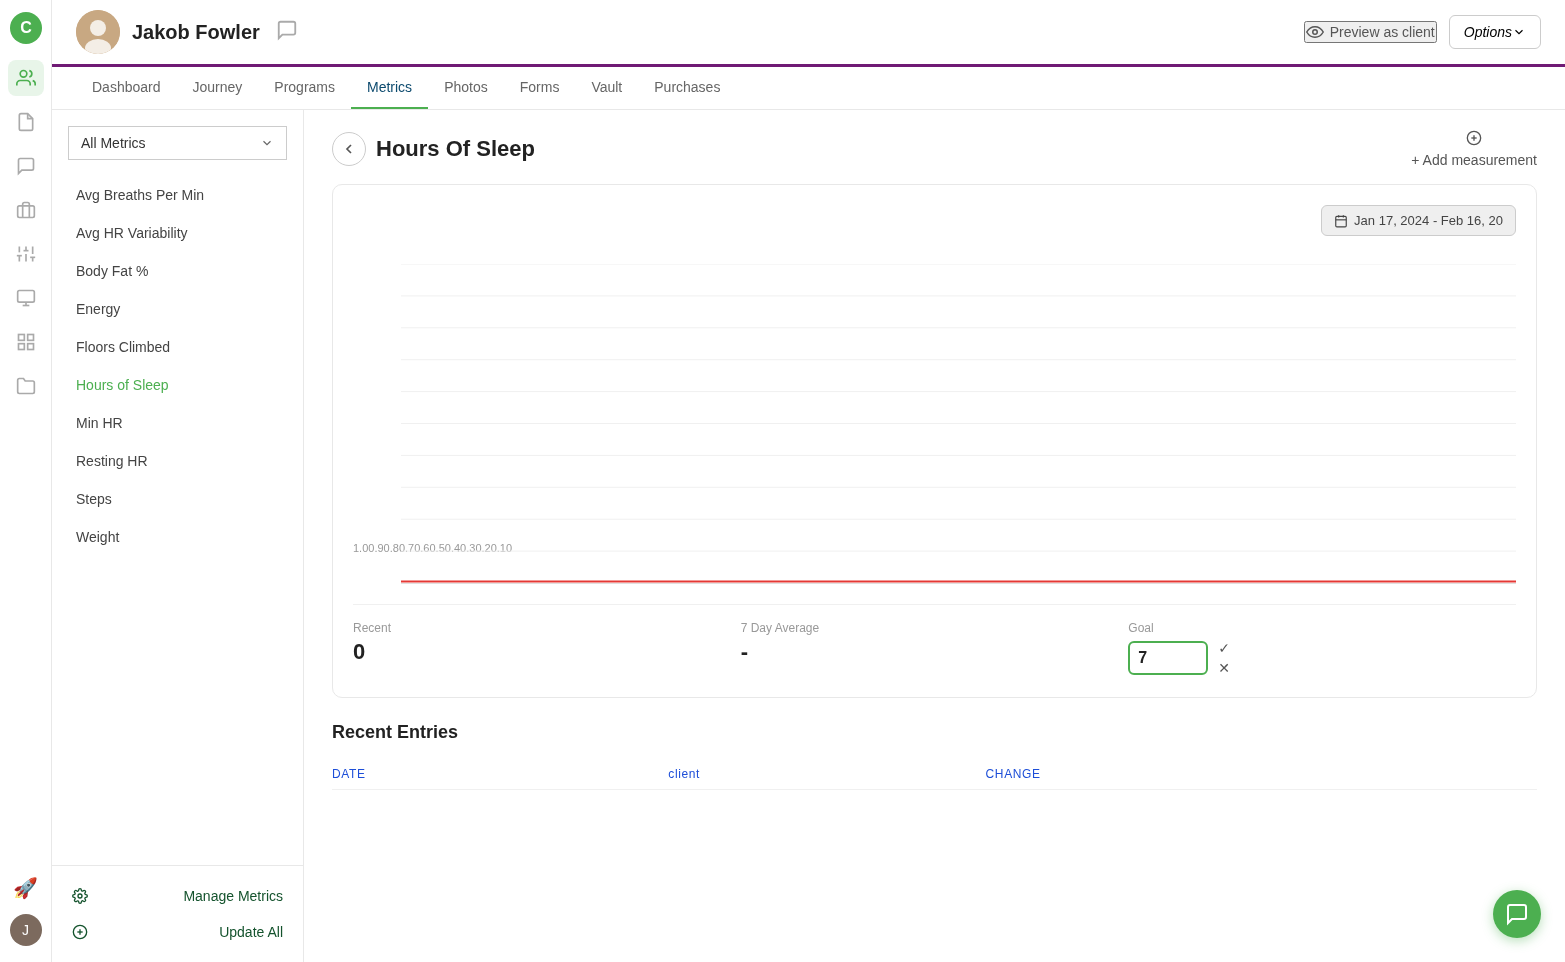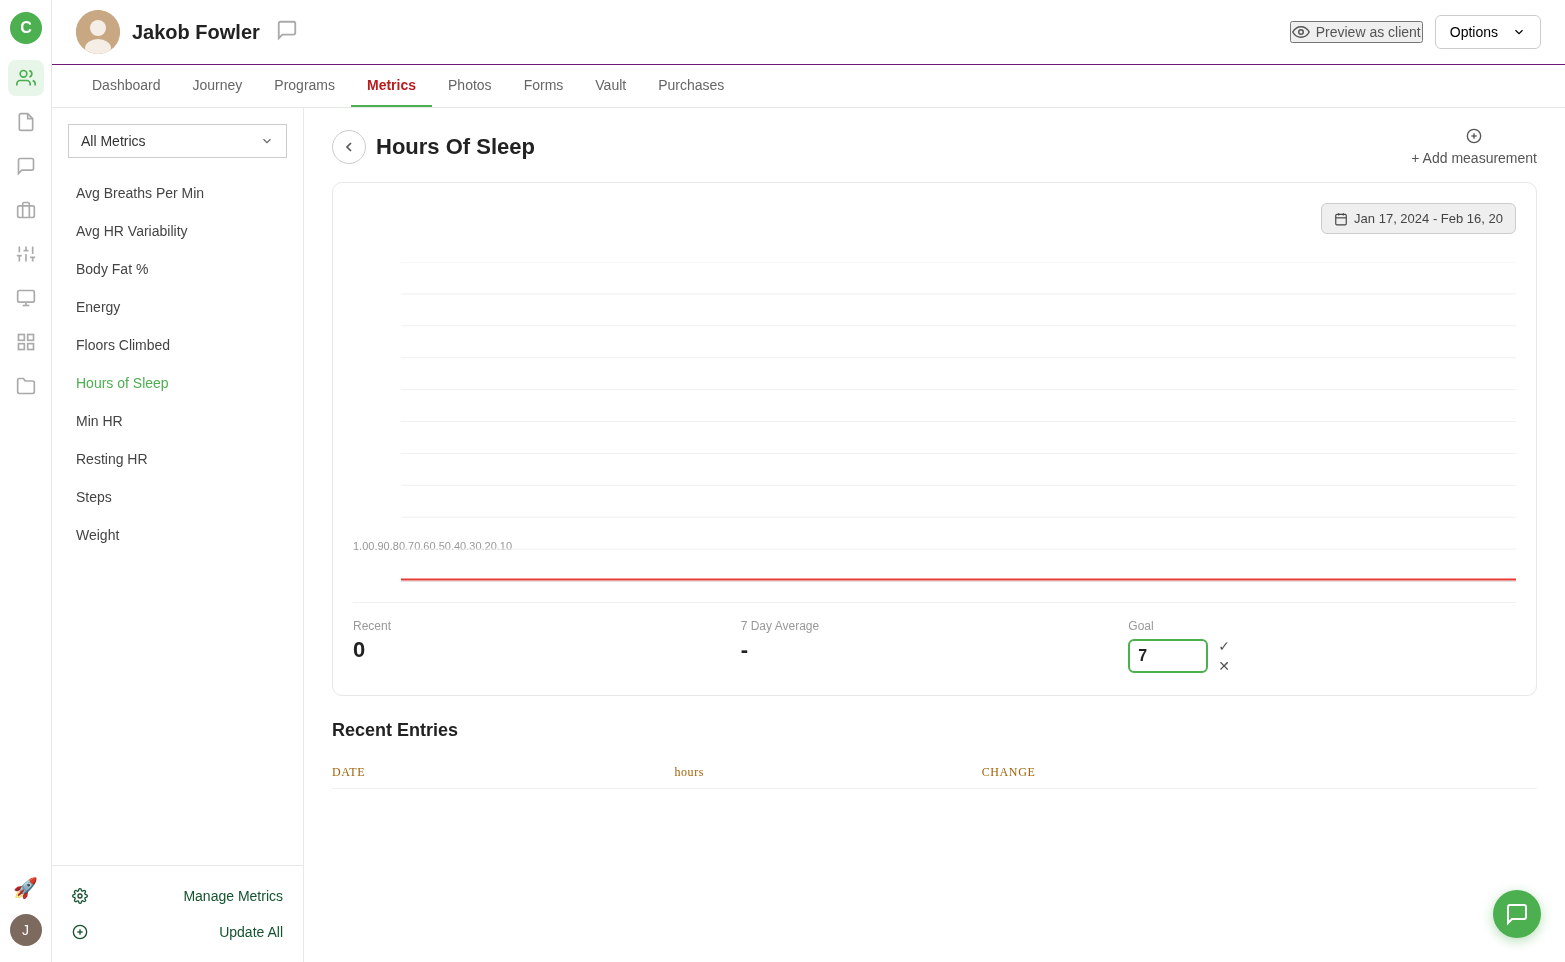--- a/index.html
+++ b/index.html
@@ -31,35 +31,35 @@
     .sidebar-icon-btn.active { background: #e8f5e9; color: #4caf50; }
     .sidebar-bottom { margin-top: auto; padding-bottom: 16px; display: flex; flex-direction: column; align-items: center; gap: 8px; }
     .avatar-small { width: 32px; height: 32px; border-radius: 50%; background: #ccc; overflow: hidden; display: flex; align-items: center; justify-content: center; font-size: 14px; color: #fff; background: #7c6a5e; }
 
     
     .main-content { flex: 1; display: flex; flex-direction: column; overflow: hidden; }
 
     
     .top-header {
       display: flex; align-items: center; padding: 10px 24px;
-      border-bottom: 1px solid #701a75;
+      border-bottom: 3px solid #701a75;
       gap: 12px;
       min-height: 64px;
     }
     .user-avatar { width: 44px; height: 44px; border-radius: 50%; background: #c8a882; display: flex; align-items: center; justify-content: center; overflow: hidden; }
     .user-name { font-size: 20px; font-weight: 600; color: #222; }
     .chat-icon { color: #aaa; cursor: pointer; margin-left: 4px; }
     .header-right { margin-left: auto; display: flex; align-items: center; gap: 12px; }
     .preview-btn { display: flex; align-items: center; gap: 6px; color: #555; font-size: 14px; cursor: pointer; }
-    .options-btn { border: 1px solid #ccc; border-radius: 6px; padding: 8px 14px; font-size: 14px; cursor: pointer; background: #fff; display: flex; align-items: center; gap: 14px; }
+    .options-btn { border: 1px solid #ccc; border-radius: 6px; padding: 8px 14px; font-size: 14px; cursor: pointer; background: #fff; display: flex; align-items: center; gap: 0; font-style: italic; }
 
     
     .nav-tabs { display: flex; gap: 0; padding: 0 24px; border-bottom: 1px solid #e8e8e8; }
     .nav-tab { padding: 12px 16px; font-size: 14px; color: #666; cursor: pointer; border-bottom: 2px solid transparent; text-decoration: none; }
-    .nav-tab.active { color: #b91c1c; border-bottom-color: #4caf50; font-weight: 700; }
+    .nav-tab.active { color: #0c4a6e; border-bottom-color: #4caf50; font-weight: 400; }
 
     
     .content-area { display: flex; flex: 1; overflow: hidden; }
 
     
     .metrics-sidebar {
       width: 252px;
       border-right: 1px solid #e8e8e8;
       display: flex;
       flex-direction: column;
@@ -107,21 +107,21 @@
     .stat-label { font-size: 12px; color: #999; margin-bottom: 4px; }
     .stat-value { font-size: 22px; font-weight: 600; color: #222; }
     .goal-input-wrap { display: flex; align-items: center; gap: 6px; }
     .goal-input { border: 2px solid #4caf50; border-radius: 6px; padding: 6px 8px; font-size: 16px; font-weight: 600; width: 80px; outline: none; color: #222; }
     .goal-actions { display: flex; flex-direction: column; gap: 2px; }
     .goal-action-btn { background: none; border: none; cursor: pointer; font-size: 14px; color: #555; padding: 1px 4px; }
 
     
     .recent-entries-title { font-size: 18px; font-weight: 600; margin-bottom: 16px; color: #222; }
     .entries-table { width: 100%; border-collapse: collapse; }
-    .entries-table th { text-align: left; font-size: 12px; color: #a16207; font-weight: 500; padding: 8px 0; border-bottom: 1px solid #f0f0f0; letter-spacing: 0.05em; font-family: Liberation Serif, serif; }
+    .entries-table th { text-align: left; font-size: 12px; color: #1d4ed8; font-weight: 500; padding: 8px 0; border-bottom: 1px solid #f0f0f0; letter-spacing: 0.05em; }
 
     
     .chat-bubble-btn { position: fixed; bottom: 24px; right: 24px; width: 48px; height: 48px; border-radius: 50%; background: #4caf50; display: flex; align-items: center; justify-content: center; cursor: pointer; color: #fff; font-size: 22px; box-shadow: 0 3px 12px rgba(76,175,80,0.4); }
 
     
     ::-webkit-scrollbar { width: 6px; }
     ::-webkit-scrollbar-track { background: transparent; }
     ::-webkit-scrollbar-thumb { background: #ddd; border-radius: 3px; }
   </style>
 </head>
@@ -370,21 +370,21 @@
           </div>
         </div>
       </div>
 
       <div>
         <div class="recent-entries-title">Recent Entries</div>
         <table class="entries-table">
           <thead>
             <tr>
               <th>DATE</th>
-              <th>hours</th>
+              <th>client</th>
               <th>CHANGE</th>
             </tr>
           </thead>
           <tbody>
             
           </tbody>
         </table>
       </div>
     </div>
   </div>

